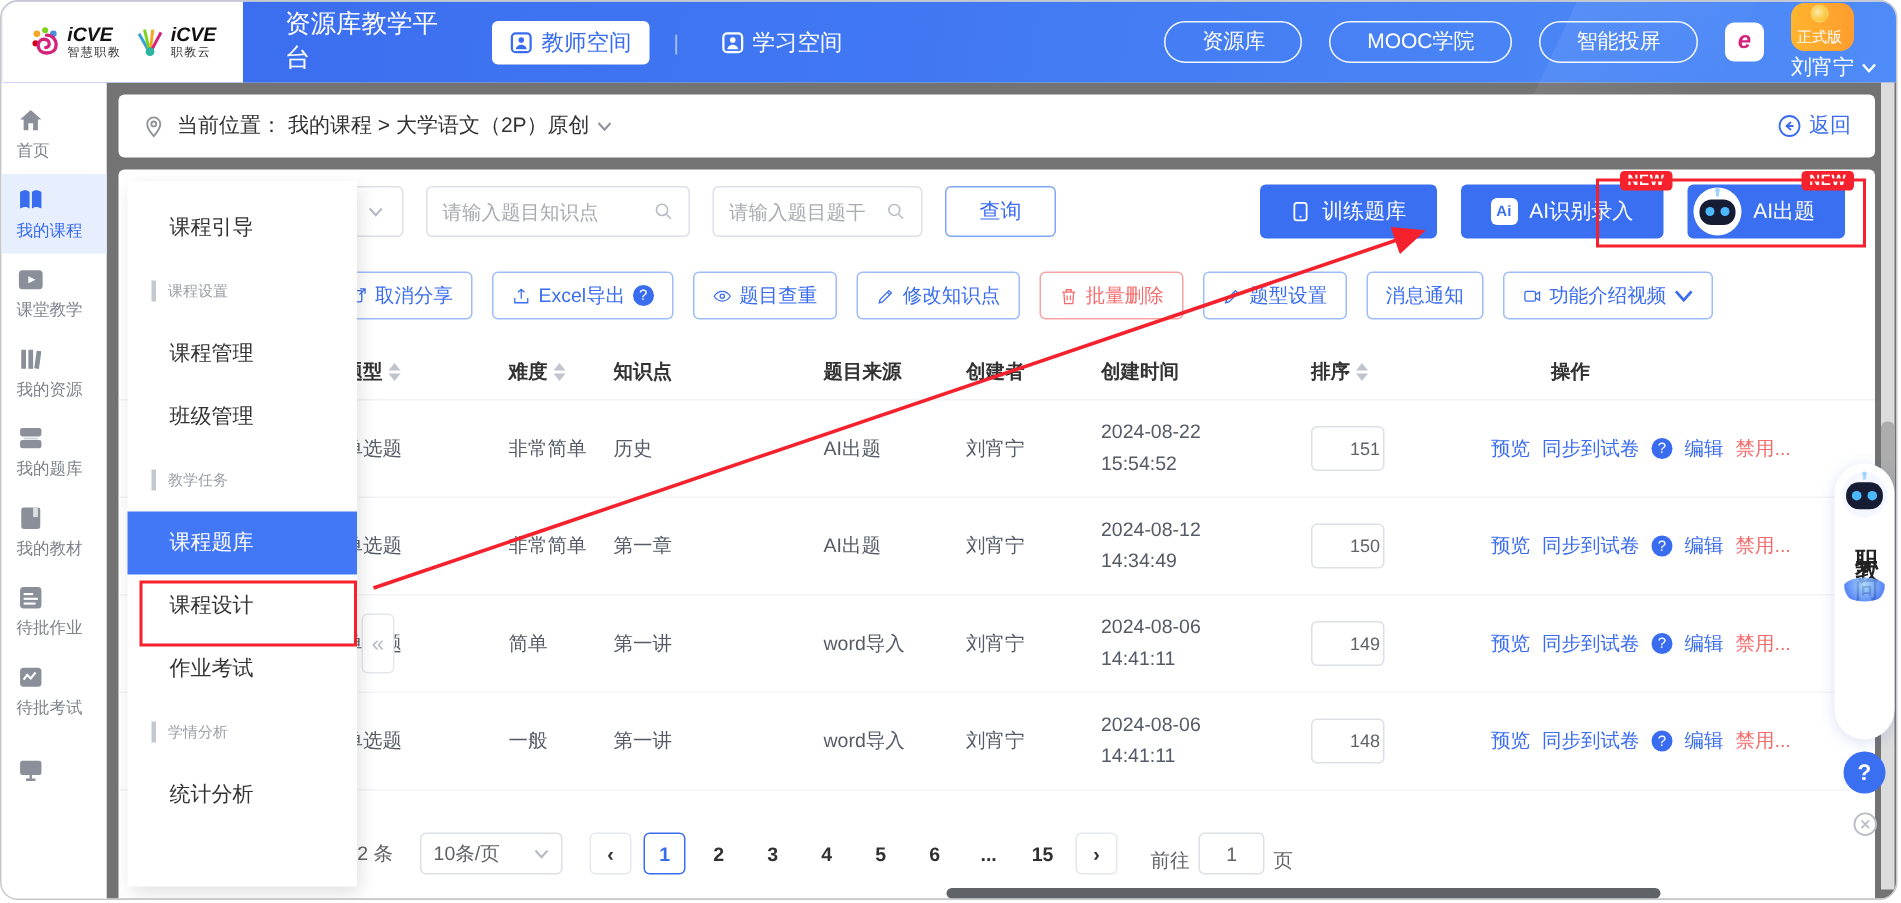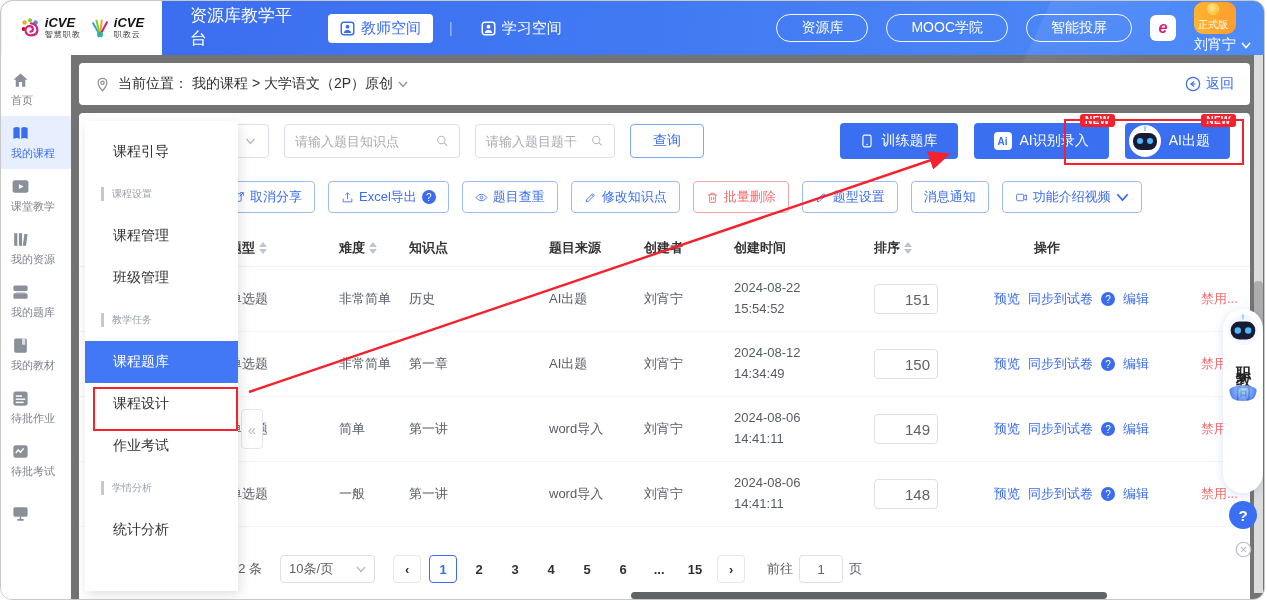--- a/index.html
+++ b/index.html
@@ -68,32 +68,32 @@
   .trow { display:grid; grid-template-columns:150px 110px 70px 140px 95px 90px 140px 120px 1fr; align-items:center; }
   .thead { height:38px; font-size:13px; color:#333; font-weight:bold; border-bottom:1px solid #f0f2f5; }
   .thead .hc { display:flex; align-items:center; gap:4px; }
   .sortc { display:inline-flex; flex-direction:column; gap:2px; }
   .sortc i { width:0; height:0; border-left:4px solid transparent; border-right:4px solid transparent; }
   .sortc .up { border-bottom:5px solid #c0c4cc; }
   .sortc .dn { border-top:5px solid #c0c4cc; }
   .drow { height:65px; font-size:13px; color:#555b66; border-bottom:1px solid #f2f4f8; }
   .dcell { padding-right:8px; }
   .date { width:125px; line-height:1.6; }
-  .ord { width:64px; height:30px; border:1px solid #dcdfe6; border-radius:4px; text-align:center; font-size:15px; color:#606266; outline:none; font-family:inherit;padding-left:23px; }
+  .ord { width:49px; height:30px; border:1px solid #dcdfe6; border-radius:4px; text-align:center; font-size:12px; color:#606266; outline:none; font-family:inherit;padding-left:23px; }
   .ops { display:flex; align-items:center; gap:8px; white-space:nowrap; }
   .lnk { color:#3a6cf0; cursor:pointer; }
-  .lnk.red { color:#f56c6c;margin-left:44px; }
+  .lnk.red { color:#f56c6c; }
 
   
   .pager { position:absolute; left:152px; bottom:14px; right:0; height:32px; display:flex; align-items:center; gap:8px; font-size:13px; color:#606266; }
   .per { width:95px; height:28px; border:1px solid #dcdfe6; border-radius:4px; display:flex; align-items:center; justify-content:space-between; padding:0 8px; margin:0 10px; color:#606266; cursor:pointer; }
   .pbtn { min-width:28px; height:28px; border:1px solid #e4e7ed; border-radius:4px; background:#fff; display:flex; align-items:center; justify-content:center; font-size:13px; color:#303133; cursor:pointer; font-weight:bold; }
   .pbtn.pg { border-color:transparent; }
   .pbtn.cur { border:1px solid #3a6cf0; color:#3a6cf0; }
-  .goto { display:flex; align-items:center; gap:6px; margin-left:14px; }
+  .goto { display:flex; align-items:flex-end; gap:6px; margin-left:14px; }
   .goto input { width:44px; height:28px; border:1px solid #dcdfe6; border-radius:4px; text-align:center; font-size:13px; color:#606266; outline:none; font-family:inherit; }
 
   
   .menu { position:absolute; left:84px; top:120px; width:153px; height:470px; background:#fff; box-shadow:2px 4px 12px rgba(0,0,0,.12); z-index:6; padding-top:10px; }
   .mitem { height:42px; display:flex; align-items:center; padding-left:28px; font-size:14px; color:#333; cursor:pointer; }
   .msec { height:42px; display:flex; align-items:center; padding-left:16px; font-size:10px; color:#9aa0a8; }
   .msec::before { content:""; width:3px; height:14px; background:#c4c8cf; margin-right:8px; }
   .mitem.active { background:#4277f5; color:#fff; }
 
   .collapse-tab { position:absolute; left:240px; top:408px; width:22px; height:40px; background:#fff; border:1px solid #e4e7ed; border-radius:4px; display:flex; align-items:center; justify-content:center; color:#b7bcc4; font-size:15px; z-index:5; cursor:pointer; }

